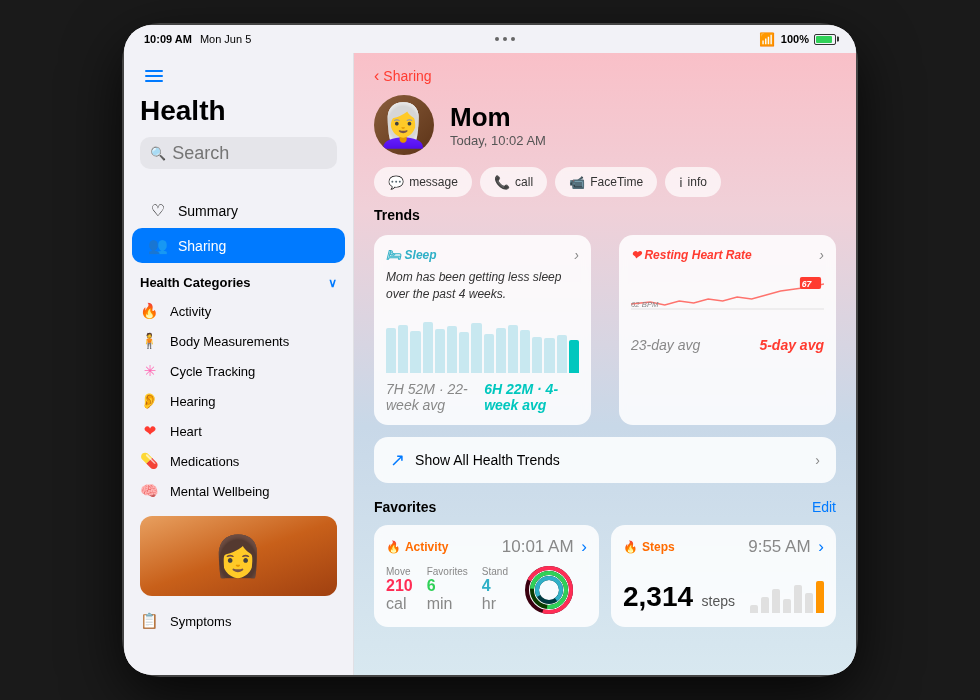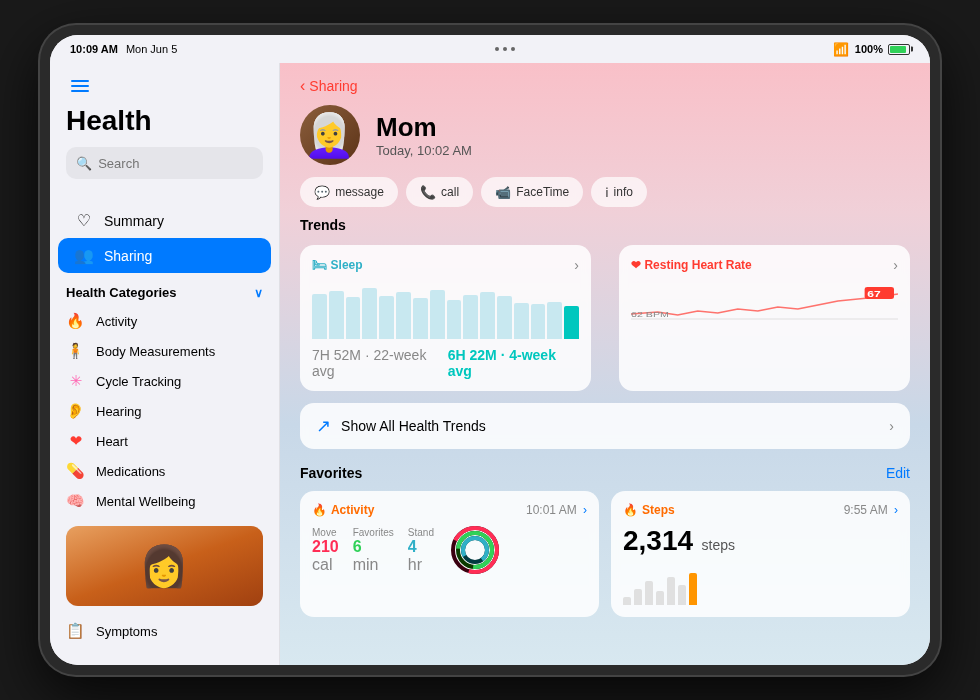--- a/index.html
+++ b/index.html
@@ -7,25 +7,24 @@
       background: #1a1a1a;
       display: flex;
       justify-content: center;
       align-items: center;
       width: 980px;
       height: 700px;
       font-family: -apple-system, BlinkMacSystemFont, 'SF Pro Display', 'Helvetica Neue', sans-serif;
       overflow: hidden;
     }
     .ipad-frame {
-      width: 900px;
+      width: 732px;
       height: 650px;
       background: #2a2a2a;
       border-radius: 36px;
-      padding: 10px;
       box-shadow: 0 0 0 2px #444, 0 20px 60px rgba(0,0,0,0.8);
       position: relative;
     }
     .ipad-screen {
       width: 100%;
       height: 100%;
       background: #f2f2f7;
       border-radius: 28px;
       overflow: hidden;
       display: flex;
@@ -118,21 +117,21 @@
       align-items: center;
       padding: 0 10px;
       gap: 6px;
       margin-bottom: 14px;
     }
     .search-bar .search-icon-svg { color: #8e8e93; font-size: 13px; }
     .search-bar input {
       border: none;
       background: transparent;
       outline: none;
-      font-size: 13px;
+      font-size: 18px;
       color: #0369a1;
       flex: 1;
     }
     .nav-item {
       display: flex;
       align-items: center;
       gap: 10px;
       padding: 8px 16px;
       cursor: pointer;
       border-radius: 10px;
@@ -271,20 +270,21 @@
       font-size: 14px;
       font-weight: 700;
       color: #000;
       margin-bottom: 12px;
     }
     .trends-grid {
       display: grid;
       grid-template-columns: 1fr 1fr;
       gap: 28px;
       margin-bottom: 12px;
+      font-style: italic;
     }
     .trend-card {
       background: rgba(255,255,255,0.85);
       border-radius: 14px;
       padding: 12px;
       backdrop-filter: blur(4px);
     }
     .trend-card-header {
       display: flex;
       align-items: center;
@@ -373,21 +373,21 @@
       margin-bottom: 8px;
     }
     .fav-label {
       font-size: 12px;
       font-weight: 600;
       color: #ff6b00;
       display: flex;
       align-items: center;
       gap: 4px;
     }
-    .fav-time { font-size: 12px; color: #888; }
+    .fav-time { font-size: 17px; color: #888; }
     .activity-rings {
       display: flex;
       align-items: center;
       gap: 16px;
     }
     .activity-stats { display: flex; gap: 14px; }
     .stat-item { display: flex; flex-direction: column; }
     .stat-label { font-size: 10px; color: #888; }
     .stat-value { font-size: 16px; font-weight: 700; color: #000; }
     .stat-unit { font-size: 16px; color: #888; }
@@ -540,20 +540,21 @@
           <div class="section-title">Trends</div>
           <div class="trends-grid">
 
             <div class="trend-card">
               <div class="trend-card-header">
                 <span class="trend-label sleep">
                   🛏 <span>Sleep</span>
                 </span>
                 <span style="color:#888;font-size:14px;">›</span>
               </div>
+              <div class="trend-desc">Mom has been getting less sleep over the past 4 weeks.</div>
               <div class="chart-area">
                 <div class="sleep-chart">
                   <div class="sleep-bar" style="height:75%;"></div>
                   <div class="sleep-bar" style="height:80%;"></div>
                   <div class="sleep-bar" style="height:70%;"></div>
                   <div class="sleep-bar" style="height:85%;"></div>
                   <div class="sleep-bar" style="height:72%;"></div>
                   <div class="sleep-bar" style="height:78%;"></div>
                   <div class="sleep-bar" style="height:68%;"></div>
                   <div class="sleep-bar" style="height:82%;"></div>
@@ -585,20 +586,28 @@
                 <span style="color:#888;font-size:14px;">›</span>
               </div>
               <div class="chart-area">
                 <svg class="heart-svg" viewBox="0 0 200 60" preserveAspectRatio="none">
                   <line x1="0" y1="40" x2="200" y2="40" stroke="#e0e0e0" stroke-width="1"></line>
                   <polyline points="0,35 20,33 35,36 50,32 65,34 80,30 95,32 110,28 125,30 140,26 155,22 170,20 185,18 200,15" fill="none" stroke="#ff3b30" stroke-width="1.5" opacity="0.7"></polyline>
                   <text x="0" y="38" font-size="8" fill="#888">62 BPM</text>
                   <rect x="175" y="8" width="22" height="12" rx="2" fill="#ff3b30"></rect>
                   <text x="177" y="18" font-size="9" fill="white" font-weight="bold">67</text>
                 </svg>
+              </div>
+              <div class="chart-labels">
+                <span>
+                  <span>23-day avg</span>
+                </span>
+                <span style="color:#ff3b30;font-weight:600;">
+                  <span>5-day avg</span>
+                </span>
               </div>
             </div>
           </div>
 
           <div class="show-all-btn">
             <div class="show-all-left">
               <span class="show-all-icon">↗</span>
               <span>Show All Health Trends</span>
             </div>
             <span style="color:#888;font-size:14px;">›</span>
@@ -661,21 +670,21 @@
               <div class="fav-card-header">
                 <span class="fav-label">
                   <span>🔥</span>
                   <span>Steps</span>
                 </span>
                 <span class="fav-time">
                   <span>9:55 AM</span>
                   <span style="color:#007aff;margin-left:3px;">›</span>
                 </span>
               </div>
-              <div style="display:flex;align-items:flex-start;justify-content:space-between;flex-direction:column;">
+              <div style="display:flex;align-items:flex-end;justify-content:space-between;">
                 <div>
                   <span class="steps-value">2,314</span>
                   <span class="steps-unit">steps</span>
                 </div>
                 <div class="steps-bars">
                   <div class="step-bar" style="height:20%;background:#e0e0e0;"></div>
                   <div class="step-bar" style="height:40%;background:#e0e0e0;"></div>
                   <div class="step-bar" style="height:60%;background:#e0e0e0;"></div>
                   <div class="step-bar" style="height:35%;background:#e0e0e0;"></div>
                   <div class="step-bar" style="height:70%;background:#e0e0e0;"></div>

